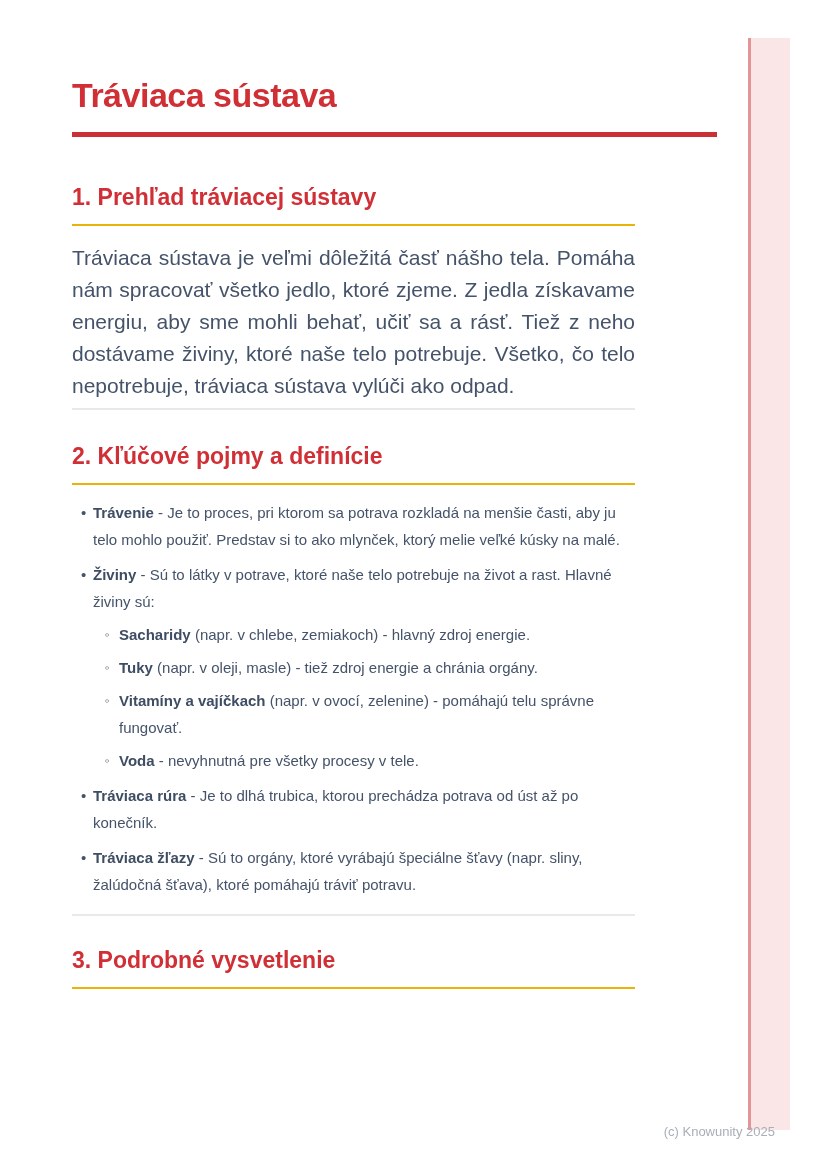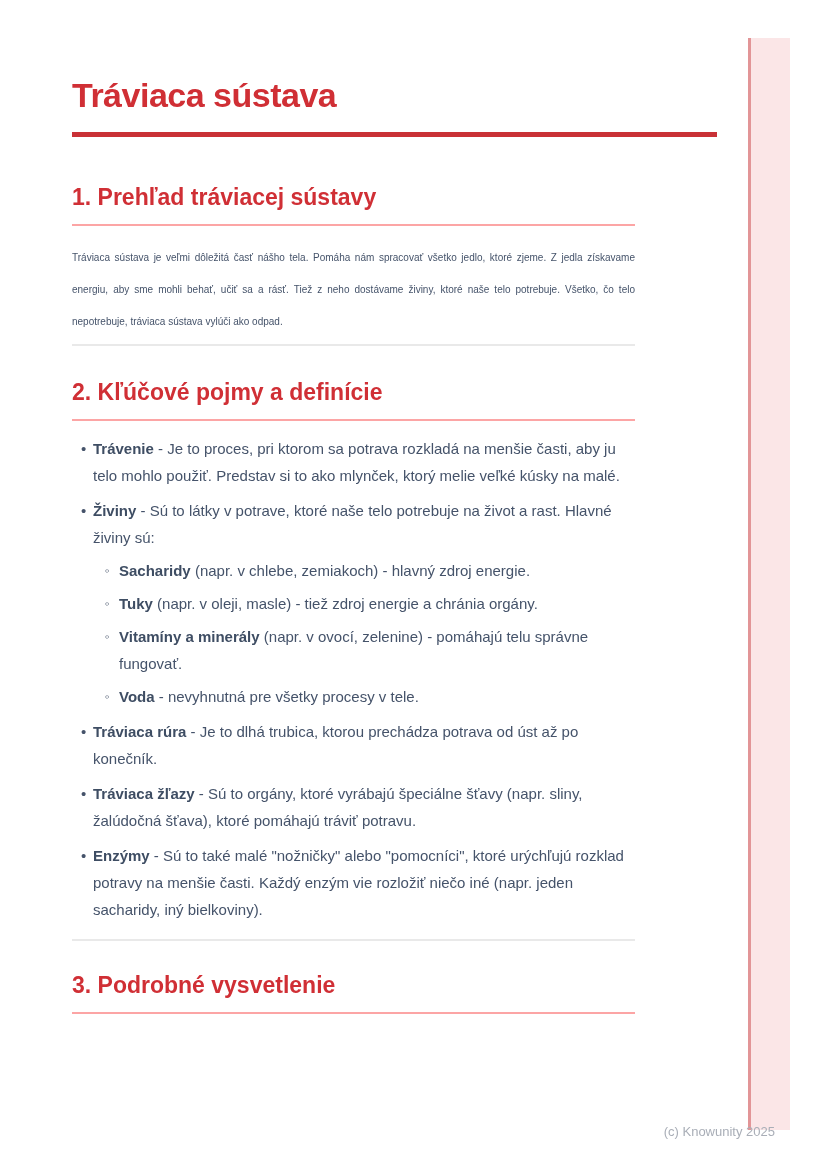--- a/index.html
+++ b/index.html
@@ -42,29 +42,29 @@
     background: #c93136;
     margin-top: 17px;
   }
   h2.section-heading {
     color: #d02f35;
     font-size: 23px;
     line-height: 28px;
     font-weight: 700;
     width: 563px;
     padding-bottom: 13px;
-    border-bottom: 2px solid #fca5a5;
+    border-bottom: 2px solid #eab308;
   }
   h2.s1 { margin-top: 46px; }
   h2.s2 { margin-top: 32px; }
   h2.s3 { margin-top: 30px; }
   p.para {
     width: 563px;
     margin-top: 16px;
-    font-size: 10px;
+    font-size: 21px;
     line-height: 32px;
     text-align: justify;
     color: #45536a;
   }
   .divider {
     width: 563px; height: 2px;
     background: #e9e9e9;
   }
   .divider.d1 { margin-top: 6px; }
   .divider.d2 { margin-top: 16px; }
@@ -132,30 +132,29 @@
 
     <h2 class="section-heading s2">2. Kľúčové pojmy a definície</h2>
 
     <ul class="l1">
       <li><span class="term">Trávenie</span><span> - Je to proces, pri ktorom sa potrava rozkladá na menšie časti, aby ju telo mohlo použiť. Predstav si to ako mlynček, ktorý melie veľké kúsky na malé.</span></li>
 
       <li><span class="term">Živiny</span><span> - Sú to látky v potrave, ktoré naše telo potrebuje na život a rast. Hlavné živiny sú:</span>
         <ul class="sub">
           <li><span class="term">Sacharidy</span><span> (napr. v chlebe, zemiakoch) - hlavný zdroj energie.</span></li>
           <li><span class="term">Tuky</span><span> (napr. v oleji, masle) - tiež zdroj energie a chránia orgány.</span></li>
-          <li><span class="term">Vitamíny a minerály</span><span> (napr. v ovocí, zelenine) - pomáhajú telu správne fungovať.</span></li>
+          <li><span class="term">Vitamíny a vajíčkach</span><span> (napr. v ovocí, zelenine) - pomáhajú telu správne fungovať.</span></li>
           <li><span class="term">Voda</span><span> - nevyhnutná pre všetky procesy v tele.</span></li>
         </ul>
       </li>
 
       <li><span class="term">Tráviaca rúra</span><span> - Je to dlhá trubica, ktorou prechádza potrava od úst až po konečník.</span></li>
 
       <li><span class="term">Tráviaca žľazy</span><span> - Sú to orgány, ktoré vyrábajú špeciálne šťavy (napr. sliny, žalúdočná šťava), ktoré pomáhajú tráviť potravu.</span></li>
 
-      <li><span class="term">Enzýmy</span><span> - Sú to také malé "nožničky" alebo "pomocníci", ktoré urýchľujú rozklad potravy na menšie časti. Každý enzým vie rozložiť niečo iné (napr. jeden sacharidy, iný bielkoviny).</span></li>
     </ul>
 
     <div class="divider d2"></div>
 
     <h2 class="section-heading s3">3. Podrobné vysvetlenie</h2>
 
   </div>
 
   <div class="footer-credit">(c) Knowunity 2025</div>
 

